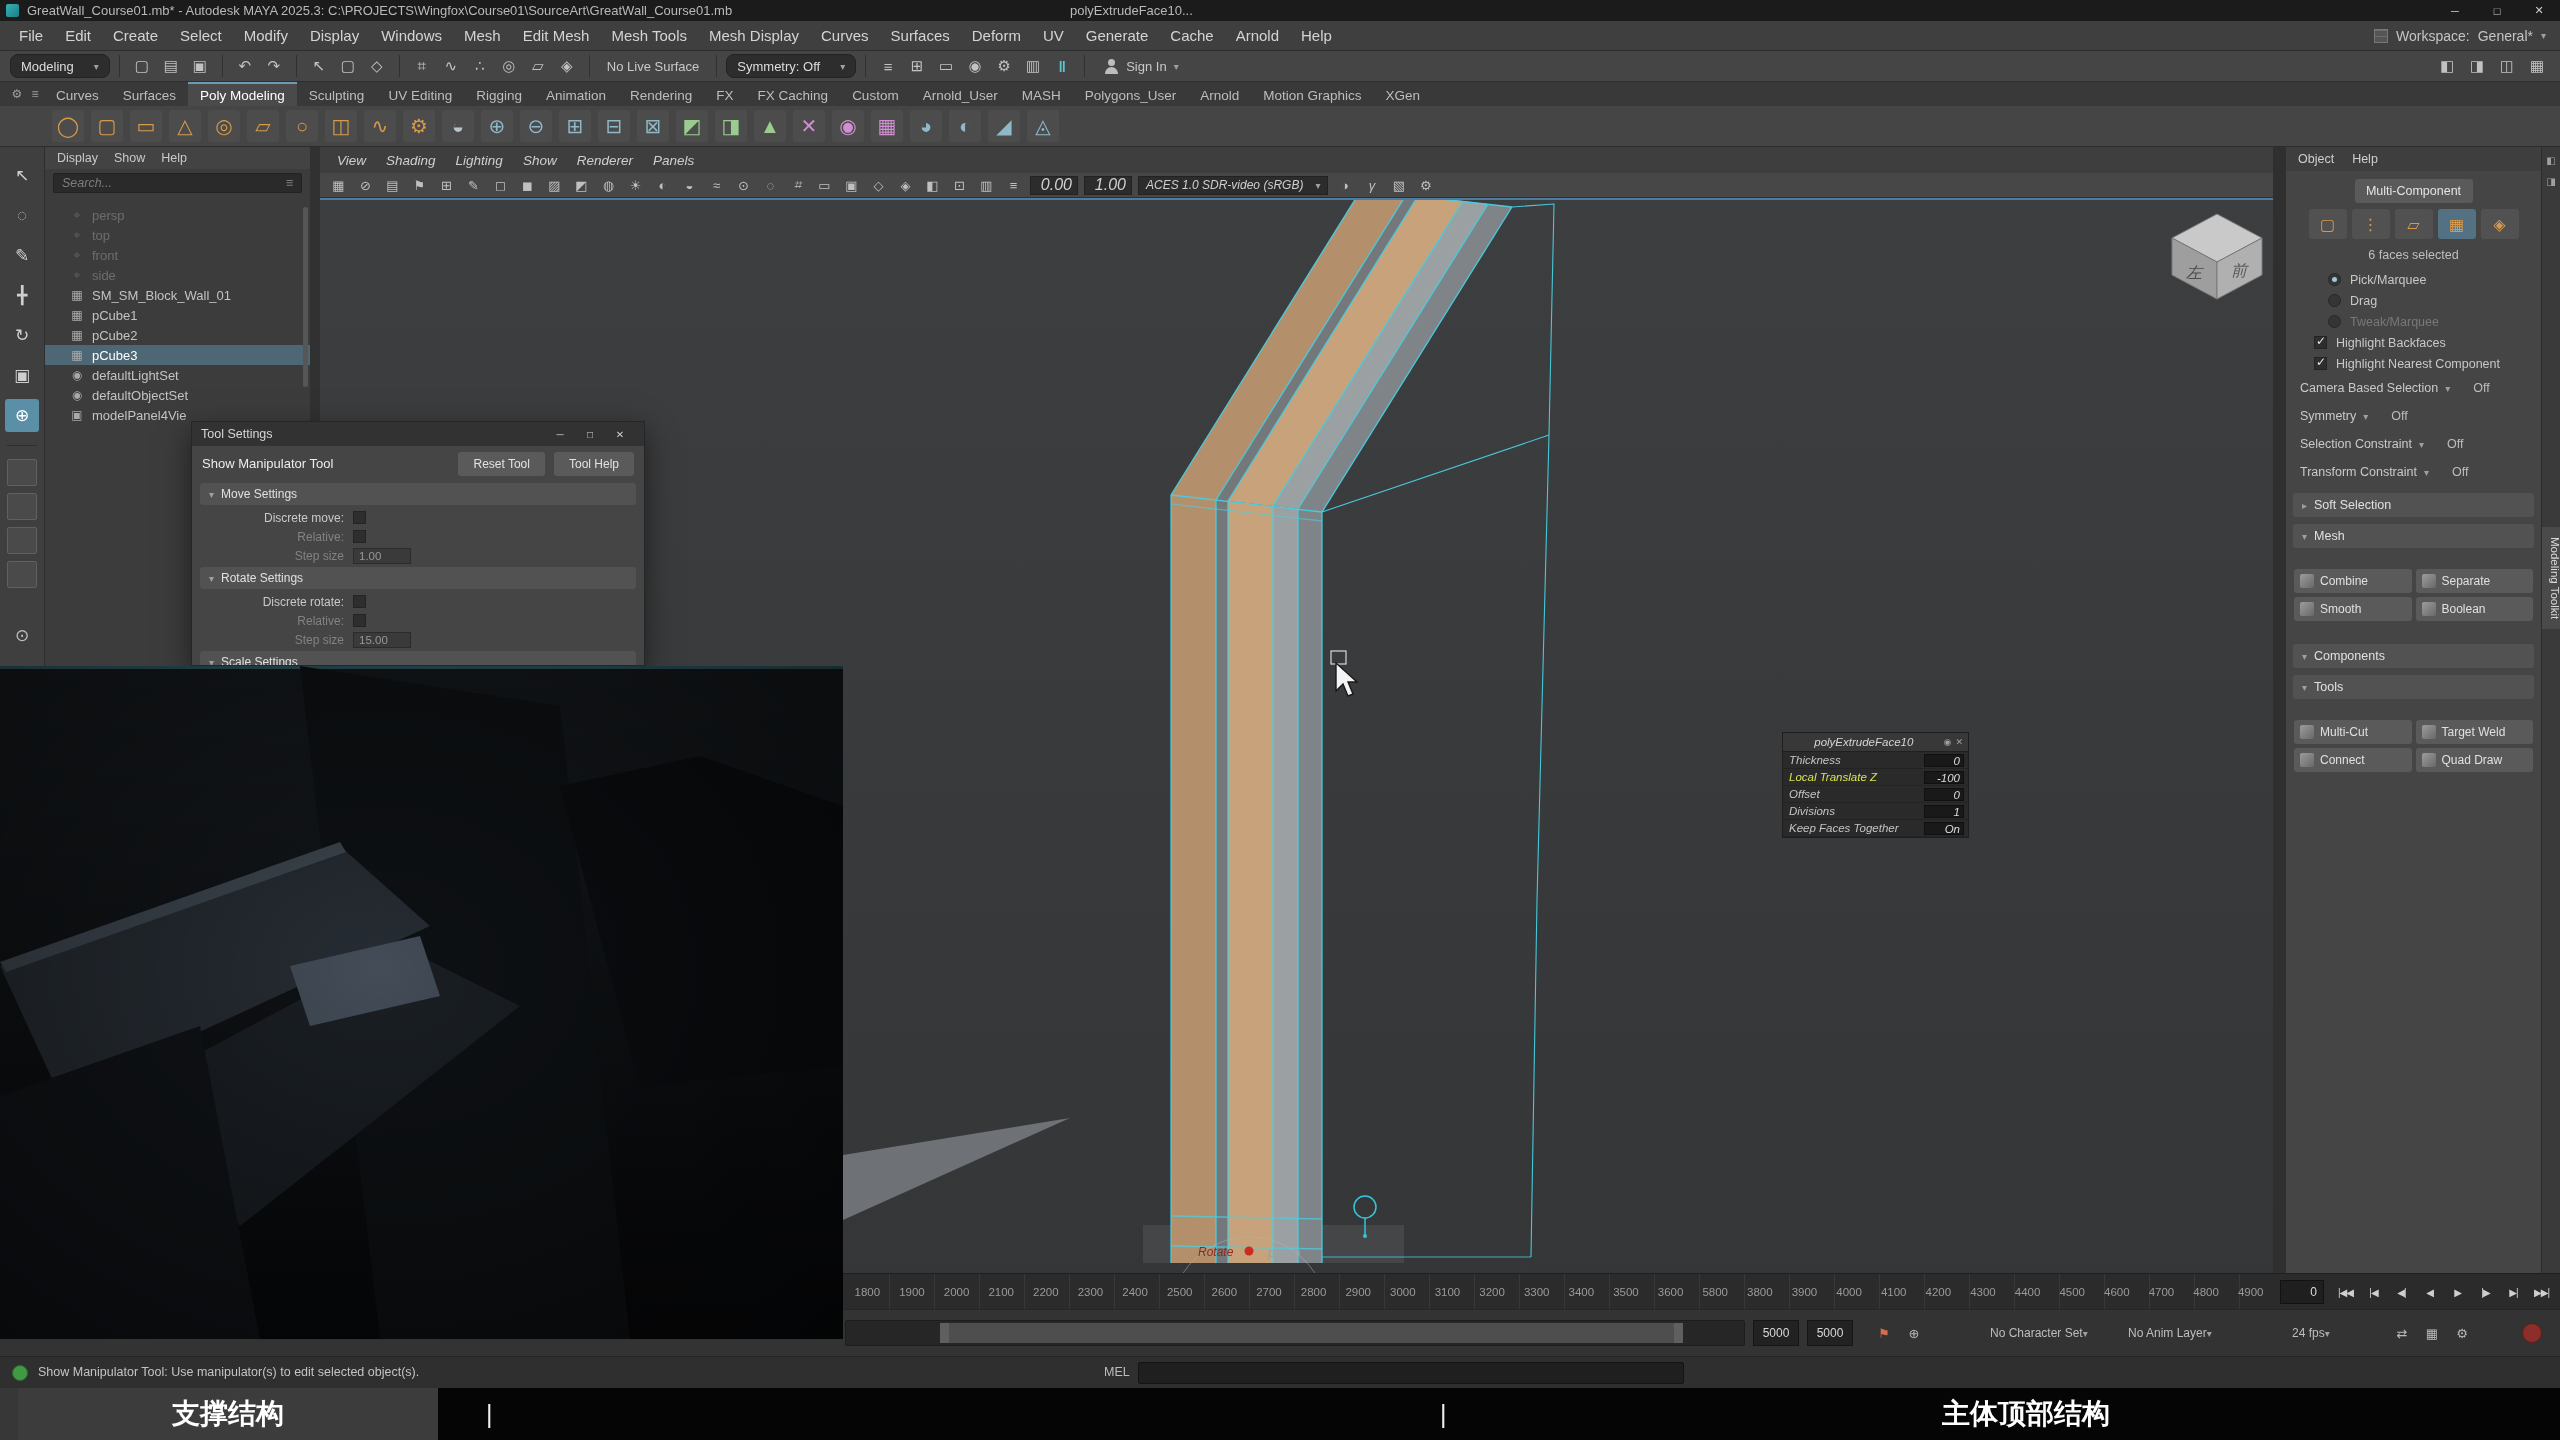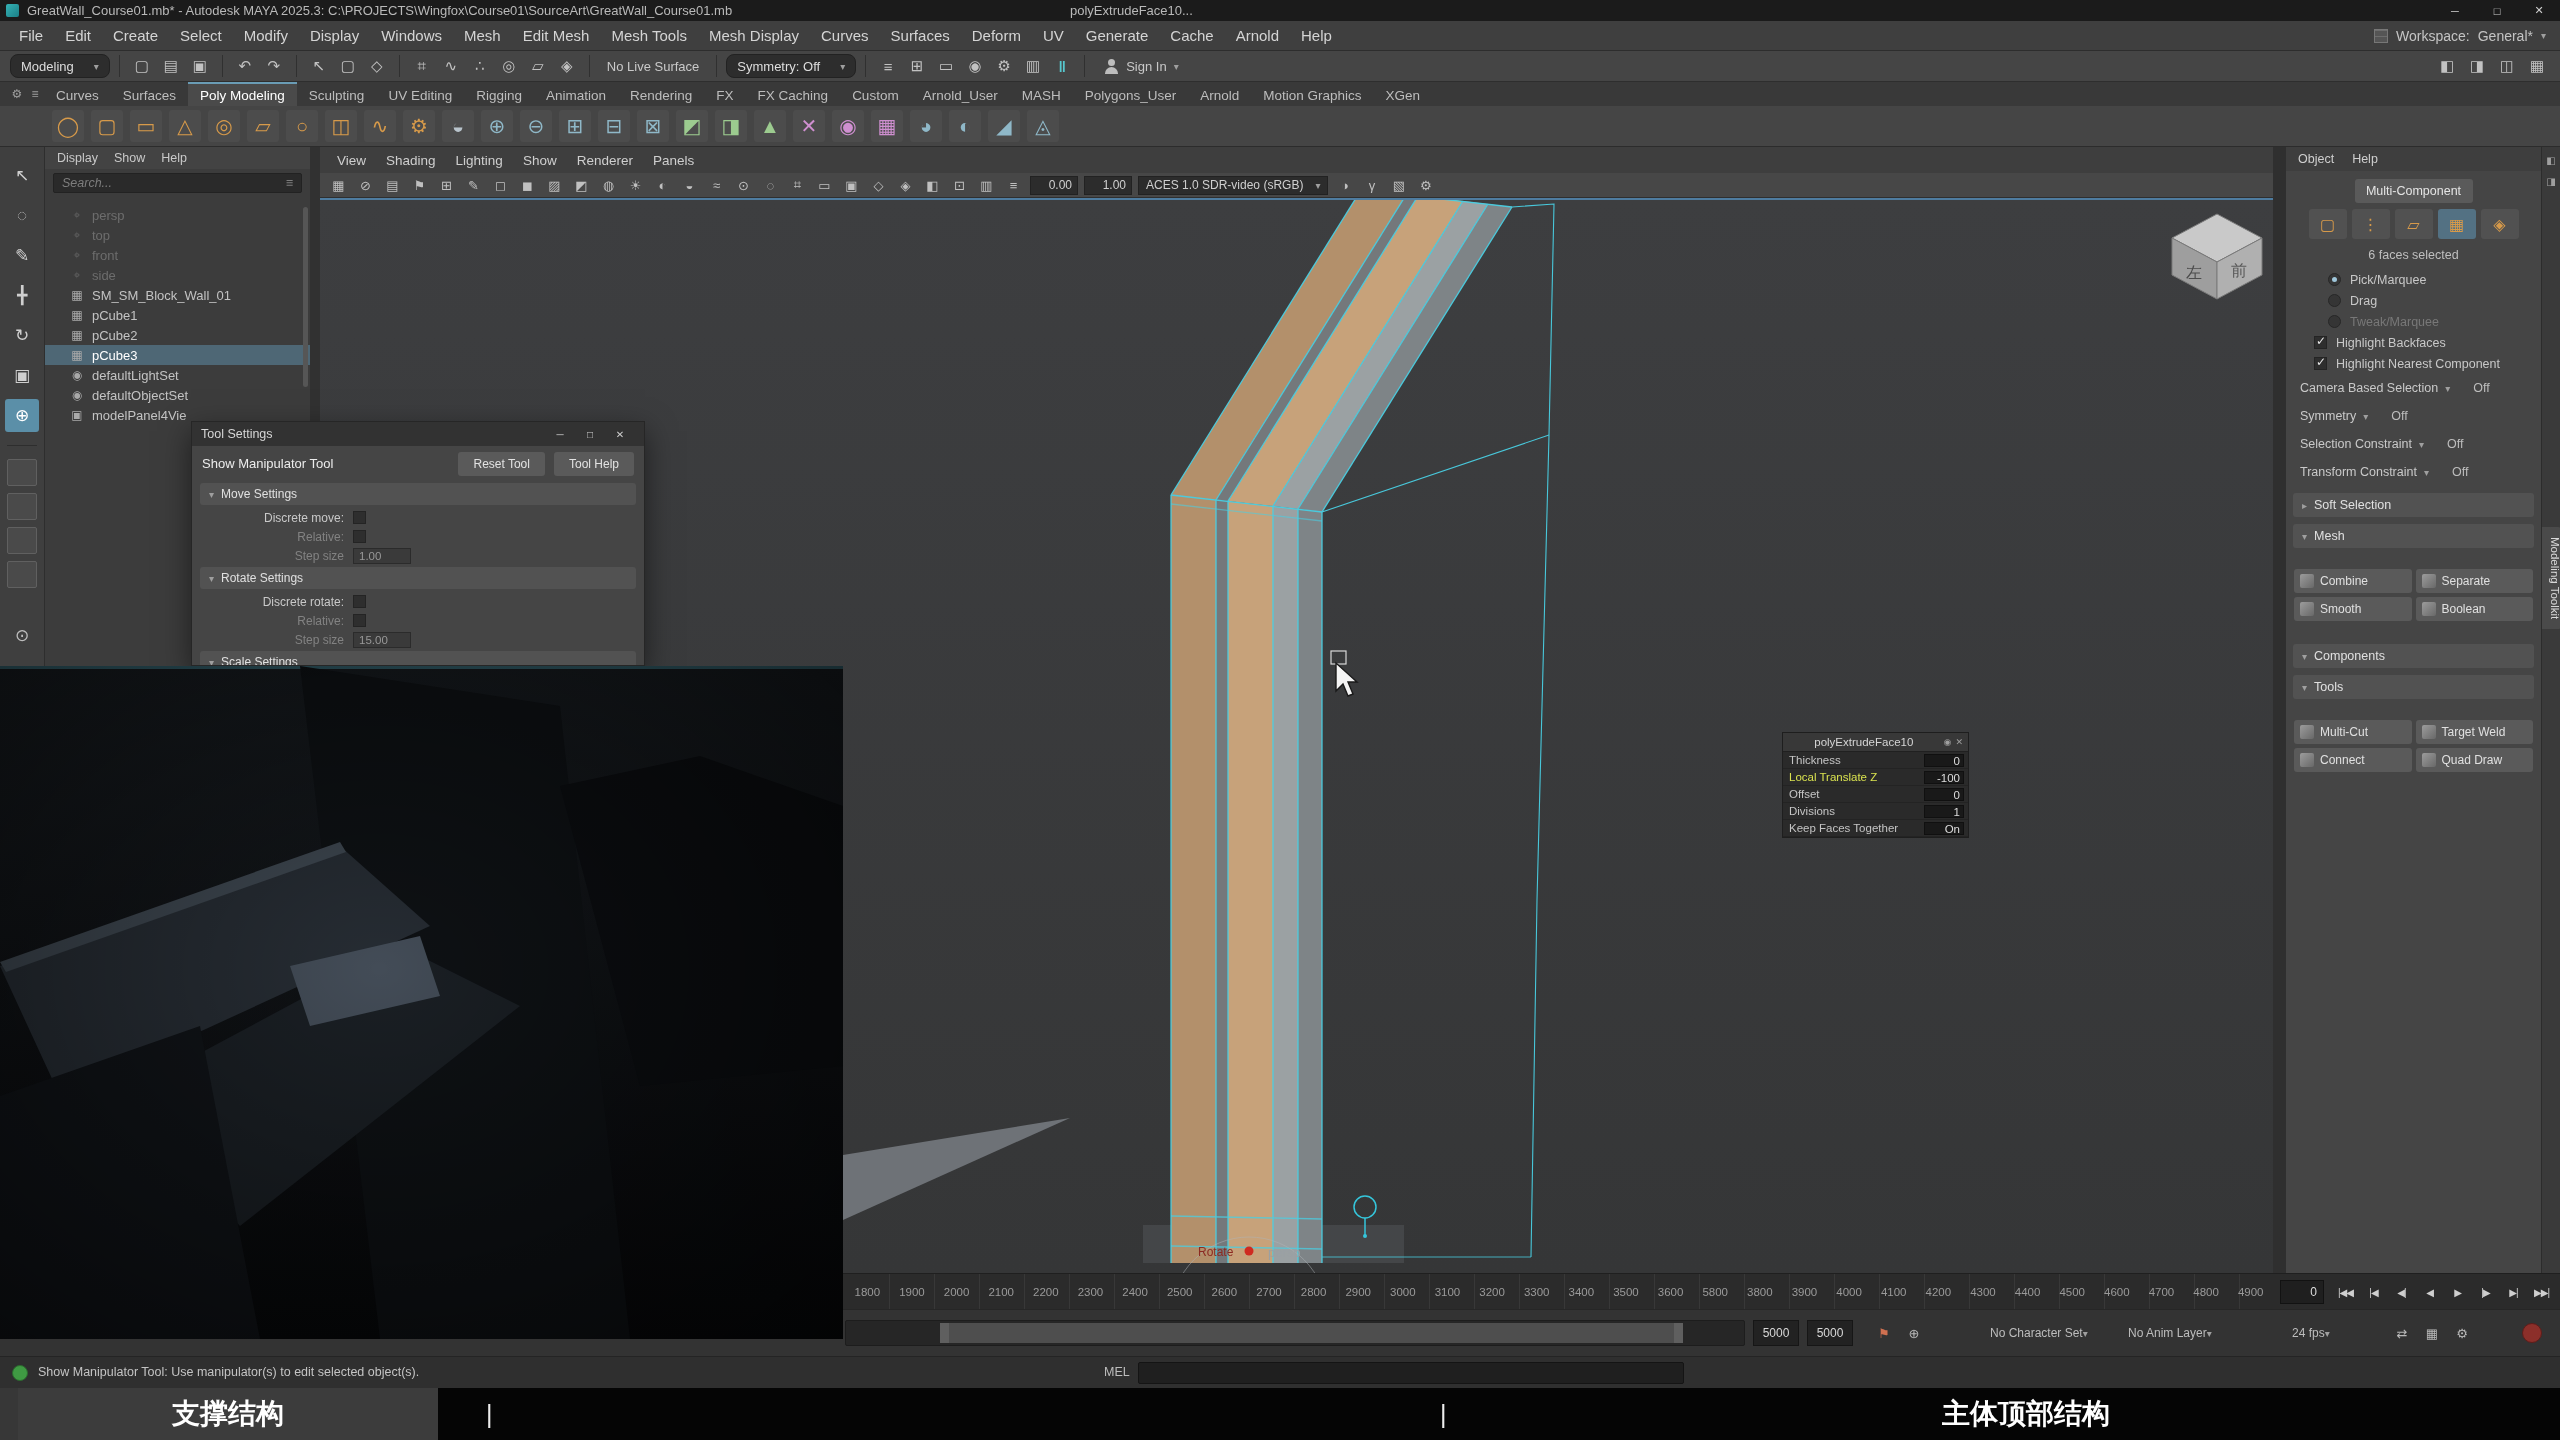--- a/index.html
+++ b/index.html
@@ -88,29 +88,29 @@
   .outl-row { height:20px; display:flex; align-items:center; gap:7px; padding-left:24px; color:#c3c3c3; }
   .outl-row .oicon { width:16px; text-align:center; font-size:12px; color:#a9a9a9; }
   .outl-row.dimmed { color:#6d6d6d; } .outl-row.dimmed .oicon { color:#5f5f5f; }
   .outl-row.selected { background:#4e6775; color:#fff; }
   #outliner-scroll { position:absolute; right:2px; top:60px; width:5px; height:180px;
                      background:#565656; border-radius:3px; }
 
   #splitter { left:310px; top:147px; width:10px; height:1126px; background:#313131; }
 
   
-  #viewport { left:320px; top:147px; width:1953px; height:1126px; background:#000000; }
+  #viewport { left:320px; top:147px; width:1953px; height:1126px; background:#000000;font-style:italic; }
   #vp-menus { height:26px; background:#3e3e3e; display:flex; align-items:center; gap:2px;
               padding-left:8px; font-size:13.5px; color:#cfcfcf; }
   #vp-menus .menu-item { padding:0 9px; }
   #vp-toolbar { height:25px; background:#474747; border-bottom:1px solid #2f2f2f;
                 display:flex; align-items:center; gap:2px; padding:0 6px; }
   .vp-icon { width:25px; height:21px; display:flex; align-items:center; justify-content:center;
              font-size:13px; color:#c0c0c0; flex:none; }
-  .vp-field { width:48px; height:19px; background:#2c2c2c; border:1px solid #222; font-size:12px;
+  .vp-field { width:48px; height:19px; background:#2c2c2c; border:1px solid #222; font-size:16px;
               display:flex; align-items:center; justify-content:flex-end; padding-right:5px;
               color:#d0d0d0; margin:0 2px; }
   .vp-dropdown { height:19px; background:#2c2c2c; border:1px solid #222; font-size:12px;
                  display:flex; align-items:center; gap:12px; padding:0 7px; color:#cfcfcf; margin:0 2px; }
   #vp-3d { position:relative; height:1075px; border-top:2px solid #4e7ca0;
            background:linear-gradient(#3d3e40,#353637); overflow:hidden; }
 
   
   #hud { position:absolute; left:1462px; top:532px; width:187px; background:rgba(42,42,42,.96);
          border:1px solid #1e1e1e; font-size:11.5px; color:#c4c4c4; z-index:5; }

